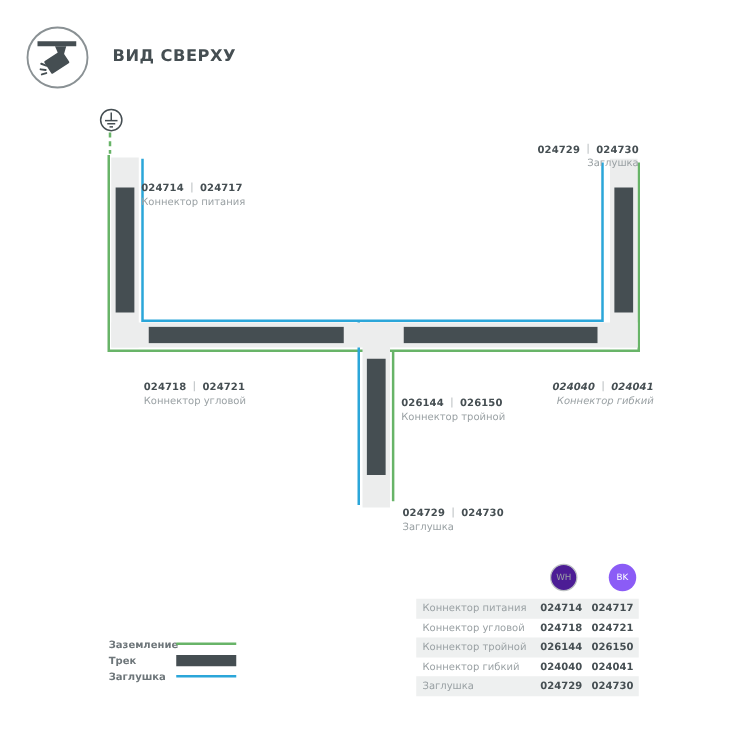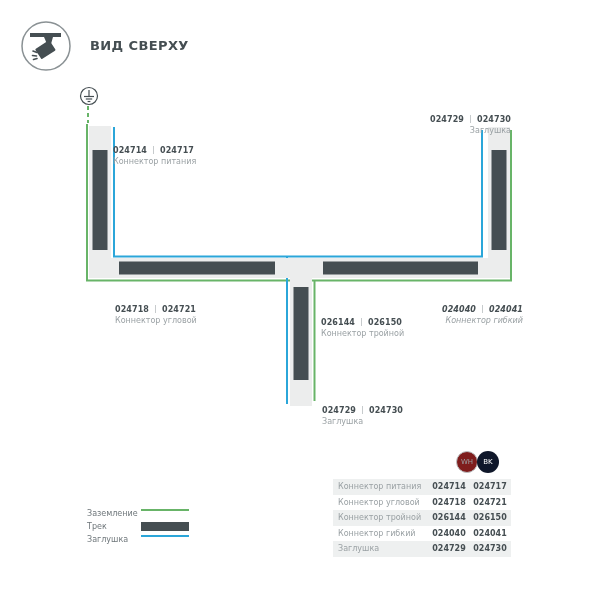--- a/index.html
+++ b/index.html
@@ -23,33 +23,33 @@
 
   
   .dlabel{position:absolute;font-size:8px;line-height:11px;white-space:nowrap;}
   .dlabel .nums{font-weight:bold;color:var(--dark);letter-spacing:.1px;margin-top:16px;}
   .dlabel .nm{color:var(--graytxt);}
   .dlabel.ralign{text-align:right;}
   .sep{display:inline-block;width:1px;height:8px;background:#c7cbcd;margin:0 6px;vertical-align:-1px;}
 
   
   .legend{position:absolute;left:87px;top:509px;}
-  .legend-row{display:flex;align-items:flex-start;height:12px;margin-bottom:1px;}
+  .legend-row{display:flex;align-items:center;height:12px;margin-bottom:1px;font-weight:bold;}
   .legend-label{width:52px;font-size:8px;color:#6e767a;}
   .legend-swatch{width:48px;margin-left:2px;display:flex;align-items:center;}
   .sw-line-green{width:48px;height:2px;background:var(--green);}
   .sw-bar-track{width:48px;height:9px;background:var(--dark);}
   .sw-line-blue{width:48px;height:2px;background:var(--blue);}
 
   
   .ptable{position:absolute;left:333px;top:451px;width:178px;}
   .col-circle{position:absolute;top:0;width:22px;height:22px;border-radius:50%;
     display:flex;align-items:center;justify-content:center;font-size:7px;box-sizing:border-box;}
-  .circle-wh{left:107px;border:1px solid #bcc0c2;color:#9aa1a4;background:#7f1d1d;margin-left:16px;}
-  .circle-bk{left:144px;background:#0f172a;color:#fff;font-weight:normal;}
+  .circle-wh{left:107px;border:1px solid #bcc0c2;color:#9aa1a4;background:#4c1d95;}
+  .circle-bk{left:154px;background:#8b5cf6;color:#fff;font-weight:normal;}
   .trows{position:absolute;left:0;top:28px;width:178px;}
   .trow{display:flex;align-items:center;height:15.5px;font-size:8px;}
   .trow:nth-child(odd){background:#eef0f0;}
   .tname{flex:1;padding-left:5px;color:var(--graytxt);white-space:nowrap;overflow:hidden;}
   .twh{width:40px;text-align:center;font-weight:bold;color:var(--dark);}
   .tbk{width:42px;text-align:center;font-weight:bold;color:var(--dark);}
 </style>
 </head>
 <body style="--dark: #454e52; --green: #68b468; --blue: #2ba6d9; --tracklight: #eceded; --graytxt: #9aa1a4;">
 

